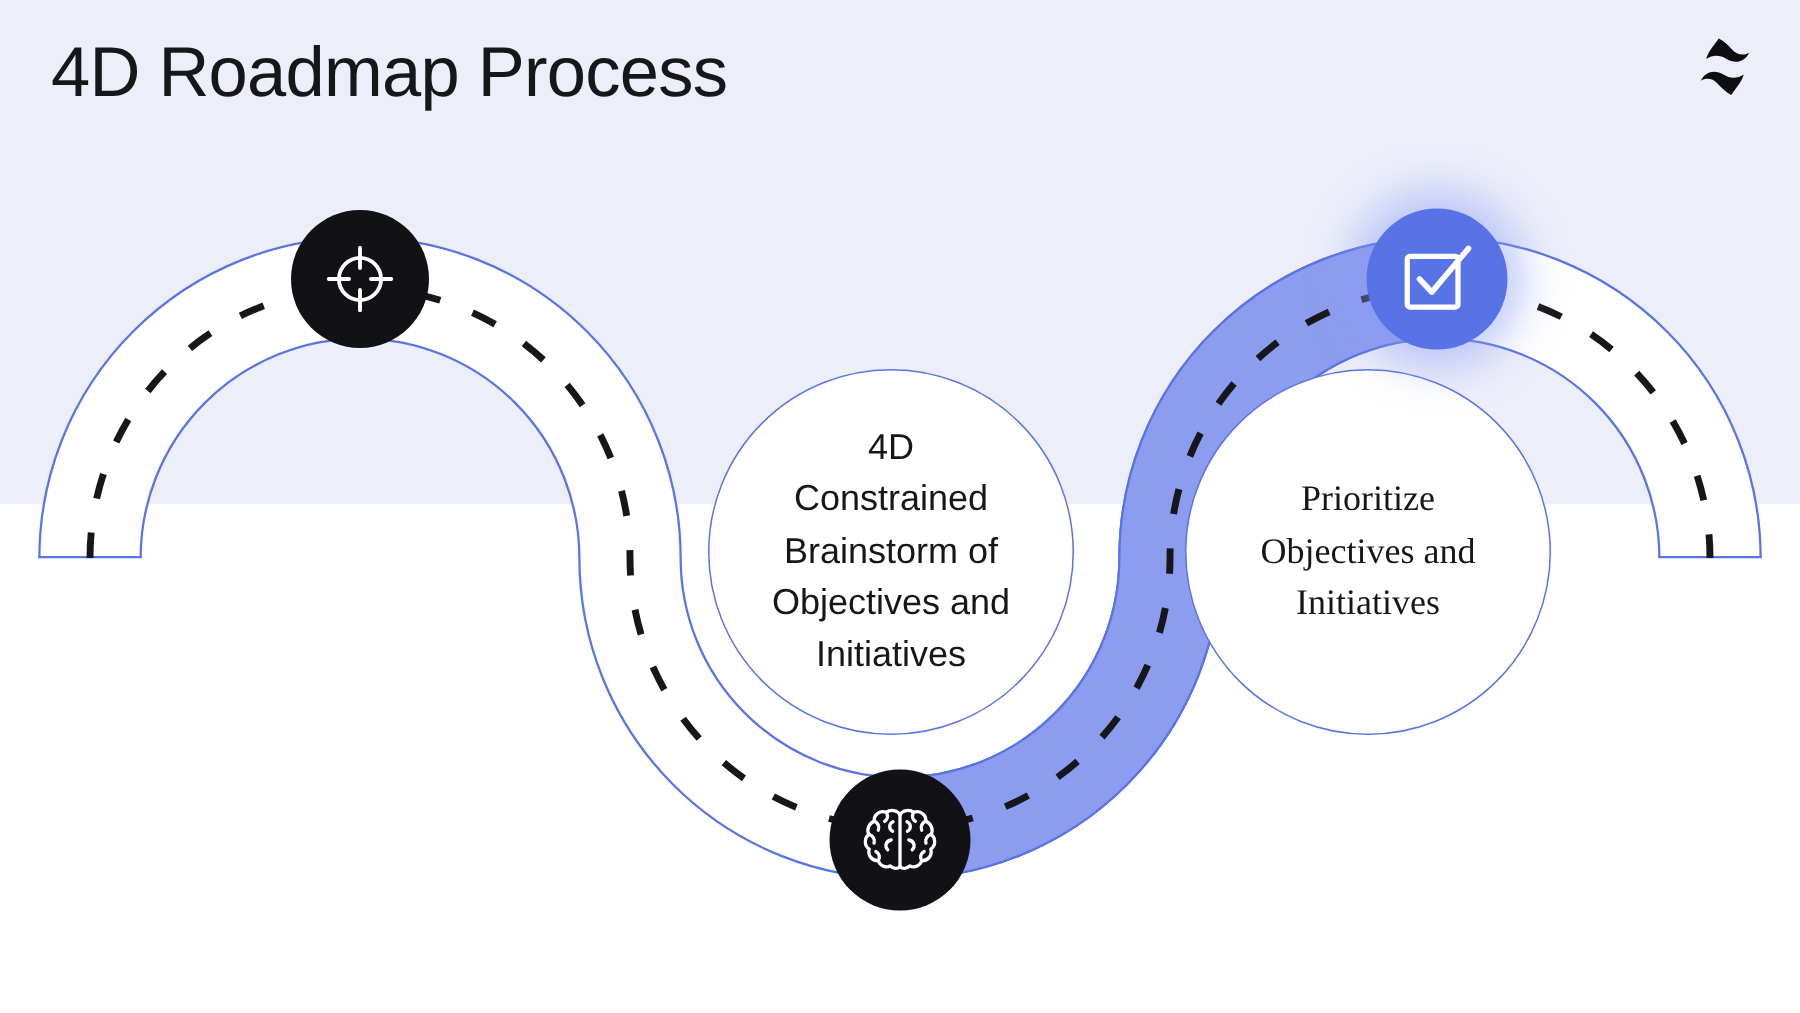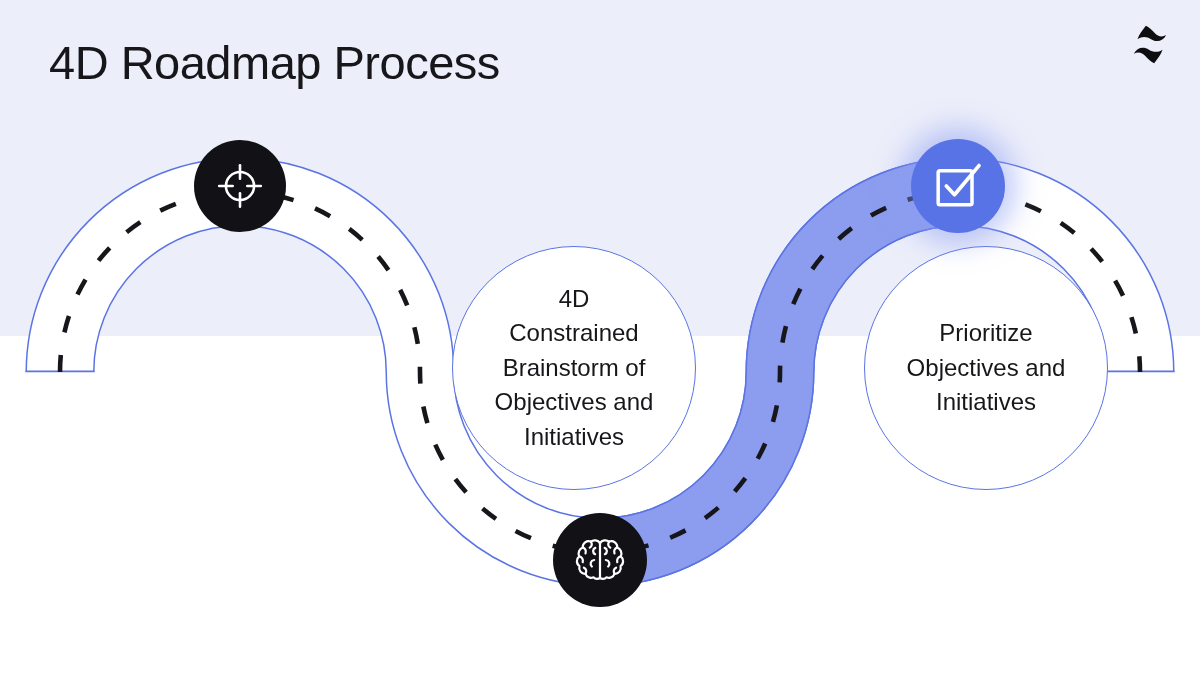--- a/index.html
+++ b/index.html
@@ -2,38 +2,38 @@
 <html><head>
 <meta charset="utf-8">
 <style>
   html,body{margin:0;padding:0;background:#fff;}
   .stage{
     position:relative;width:1200px;height:675px;overflow:hidden;
     background:linear-gradient(to bottom,#ECEEFA 0,#ECEEFA 336px,#FFFFFF 336px,#FFFFFF 100%);
     font-family:"Liberation Sans",sans-serif;color:#17171B;
   }
   .page-title{
-    position:absolute;left:34px;top:20px;margin:15px;
+    position:absolute;left:34px;top:20px;margin:0;
     font-size:47px;font-weight:500;letter-spacing:-0.5px;color:#17171B;text-align:right;
   }
   .brand-logo{position:absolute;left:1126px;top:24px;width:48px;height:42px;}
   .road-svg{position:absolute;left:0;top:0;width:1200px;height:675px;}
   .road-border{fill:none;stroke:#5B74E4;stroke-width:69;}
   .road-surface{fill:none;stroke:#FFFFFF;stroke-width:66;}
   .hl-border{fill:none;stroke:#5B74E4;stroke-width:69;}
   .hl-surface{fill:none;stroke:#8C9DEF;stroke-width:66;}
   .road-cap{stroke:#5B74E4;stroke-width:1.6;}
   .center-dashes{fill:none;stroke:#17171B;stroke-width:4.6;stroke-dasharray:17 23;}
   .step-circle{
     position:absolute;border-radius:50%;background:#FFFFFF;border:1.5px solid #5B74E4;
     display:flex;align-items:center;justify-content:center;box-sizing:border-box;
   }
   .step-circle.c1{left:120px;top:248px;width:240px;height:240px;}
-  .step-circle.c2{left:452px;top:246px;width:244px;height:244px;}
-  .step-circle.c3{left:864px;top:246px;width:244px;height:244px;}
+  .step-circle.c2{left:472px;top:246px;width:244px;height:244px;}
+  .step-circle.c3{left:790px;top:246px;width:244px;height:244px;font-family:Liberation Serif, serif;}
   .step-label{
     text-align:center;font-size:24px;line-height:1.44;color:#17171B;
     white-space:pre-line;font-weight:400;
   }
   .node{
     position:absolute;border-radius:50%;
     display:flex;align-items:center;justify-content:center;
   }
   .node-dark{background:#111116;}
   .node-target{left:194px;top:140px;width:92px;height:92px;}

